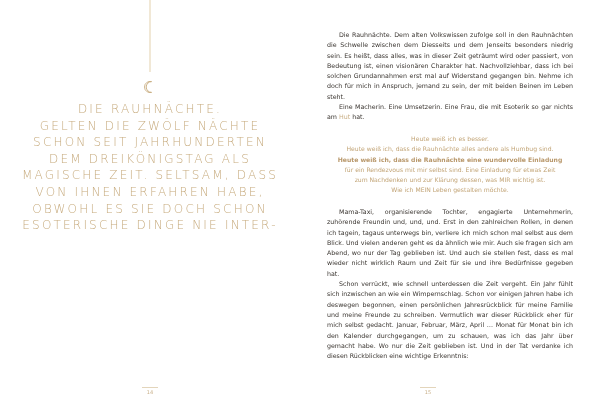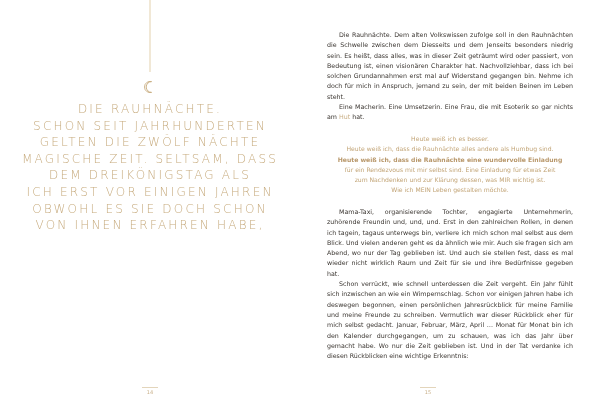--- a/index.html
+++ b/index.html
@@ -52,27 +52,27 @@
 
 <div class="spread">
 
   <div class="page">
     <div class="hang-line"></div>
     <svg class="moon" viewBox="0 0 14 14">
       <path d="M8.6 1.6 A5.6 5.6 0 1 0 8.6 12.4 A4.4 4.4 0 1 1 8.6 1.6 Z" fill="none" stroke="#c7ab7e" stroke-width="0.9"></path>
     </svg>
     <div class="heading">
       <span>Die Rauhnächte.</span>
+      <span>gelten die zwölf Nächte</span>
       <span>Schon seit Jahrhunderten</span>
-      <span>gelten die zwölf Nächte</span>
+      <span>dem Dreikönigstag als</span>
       <span>magische Zeit. Seltsam, dass</span>
-      <span>dem Dreikönigstag als</span>
-      <span>ich erst vor einigen Jahren</span>
+      <span>von ihnen erfahren habe,</span>
       <span>obwohl es sie doch schon</span>
-      <span>von ihnen erfahren habe,</span>
+      <span>esoterische Dinge nie inter-</span>
     </div>
     <div class="folio left">14</div>
   </div>
 
   <div class="page"></div>
 
   <div class="body-text">
     <p>Die Rauhnächte. Dem alten Volkswissen zufolge soll in den Rauhnächten die Schwelle zwischen dem Diesseits und dem Jenseits besonders niedrig sein. Es heißt, dass alles, was in dieser Zeit geträumt wird oder passiert, von Bedeutung ist, einen visionären Charakter hat. Nachvollziehbar, dass ich bei solchen Grundannahmen erst mal auf Widerstand gegangen bin. Nehme ich doch für mich in Anspruch, jemand zu sein, der mit beiden Beinen im Leben steht.</p>
     <p><span>Eine Macherin. Eine Umsetzerin. Eine Frau, die mit Esoterik so gar nichts am </span><span class="gold-inline">Hut</span><span> hat.</span></p>
   </div>

